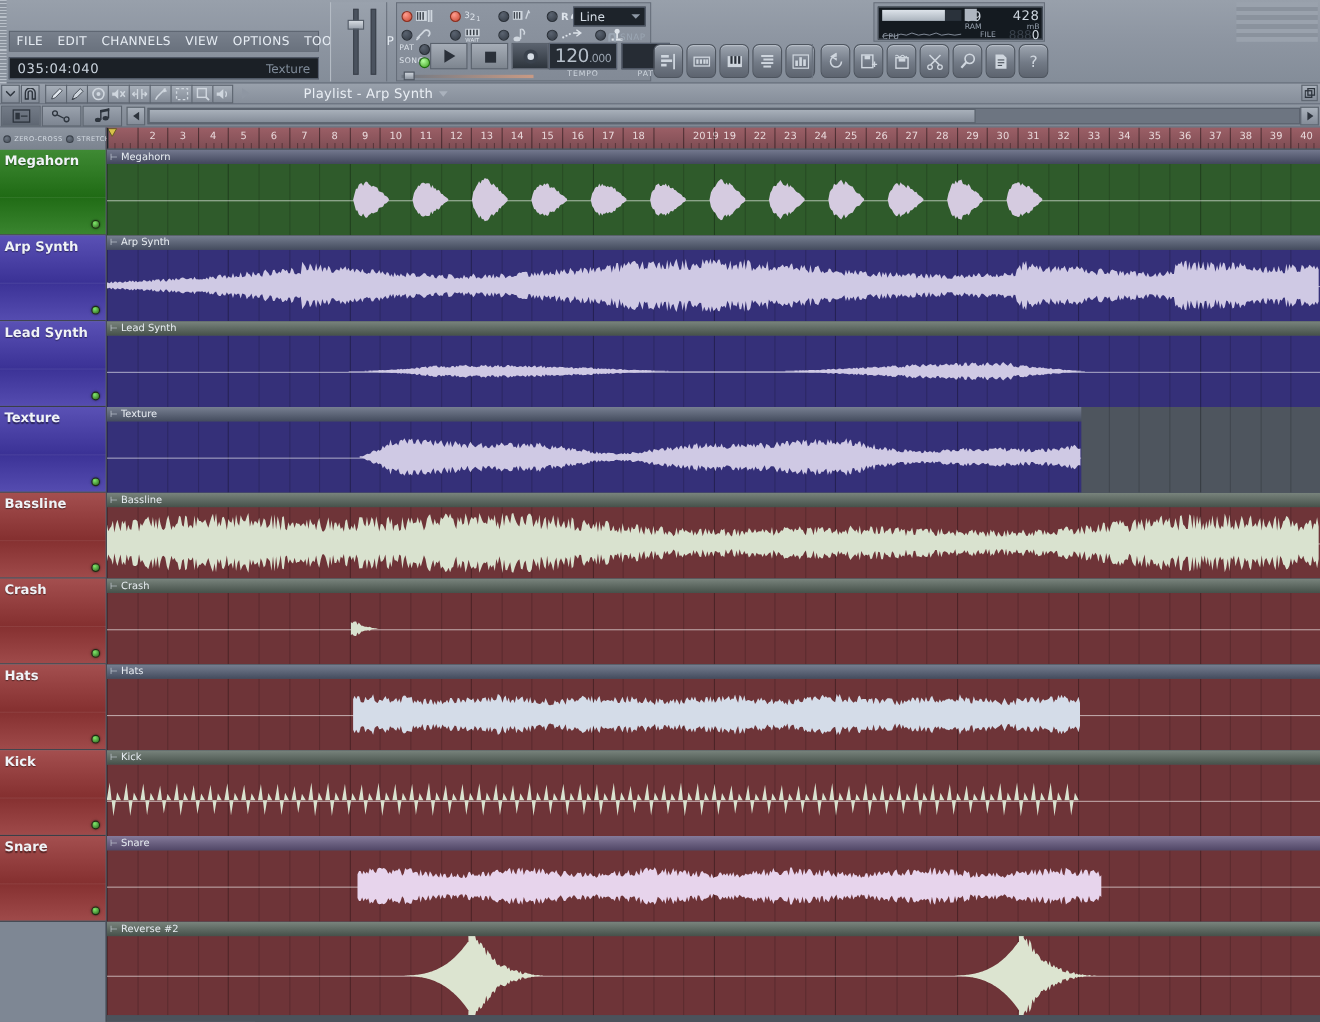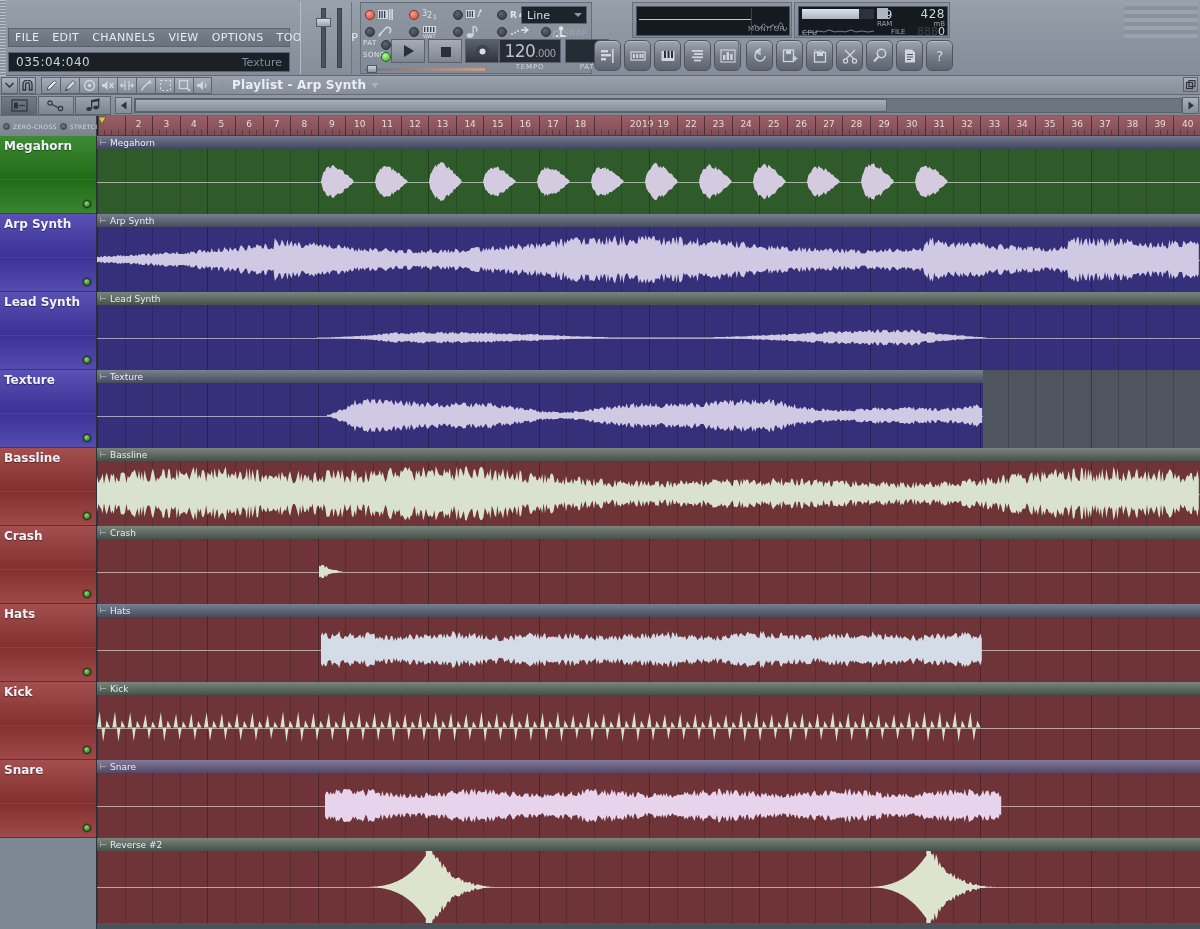--- a/index.html
+++ b/index.html
@@ -234,21 +234,21 @@
   .tools { display:flex; margin-left:5px; }
   .tool {
     width:19px;height:17px;
     background:linear-gradient(180deg,#a7afb9,#838b97); border:1px solid #5c646f;
     border-right:none;
     display:flex;align-items:center;justify-content:center;
   }
   .tool:last-child { border-right:1px solid #5c646f; }
   .pl-title-wrap { display:flex; align-items:center; margin-left:8px; gap:5px; }
   .pl-arrow { width:0;height:0;border-top:5px solid transparent;border-bottom:5px solid transparent;border-left:7px solid #8e96a2; }
-  .pl-title { color:#e9eef4; font-size:12px; font-weight:bold; letter-spacing:0.2px; }
+  .pl-title { color:#e9eef4; font-size:12px; font-weight:normal; letter-spacing:0.2px;margin-left:44px; }
   .pl-caret { width:0;height:0;border-left:4px solid transparent;border-right:4px solid transparent;border-top:5px solid #aab2bd; }
   .pl-right-btn {
     position:absolute; right:2px; top:1px; width:15px;height:15px;
     background:linear-gradient(180deg,#aab2bc,#848c98); border:1px solid #5c646f;
     display:flex;align-items:center;justify-content:center;
   }
 
   
   .pl-row2 {
     position:absolute; left:0; top:95px; width:1200px; height:21px;
@@ -545,30 +545,20 @@
         <span></span>
       </div>
       <div class="pat-lbl">PAT</div>
 
       <div class="hslider">
         <div class="bar"></div>
         <div class="kn"></div>
       </div>
     </div>
 
-    <div class="monitor">
-      <div class="scr">
-        <div class="line"></div>
-        <div class="div"></div>
-        <svg class="wv" viewBox="0 0 34 10">
-          <path d="M0 6 q2 -4 4 0 t4 0 t3 -3 t3 3 t4 -1 t4 1 t4 -2 t4 2 t4 0" stroke="#7e8996" stroke-width="0.9" fill="none"></path>
-        </svg>
-        <div class="lbl">MONITOR</div>
-      </div>
-    </div>
 
     <div class="cpupanel">
       <div class="scr">
         <div class="cpu-meter">
             <i></i>
           </div>
         <div class="cpu-num">59</div>
         <svg class="cpu-graph" viewBox="0 0 72 9">
           <path d="M0 7 L6 6 L11 7 L17 5 L22 6 L27 4 L33 6 L38 5 L43 6 L49 4 L54 6 L60 5 L66 6 L72 5" stroke="#8f99a6" stroke-width="0.8" fill="none"></path>
         </svg>

